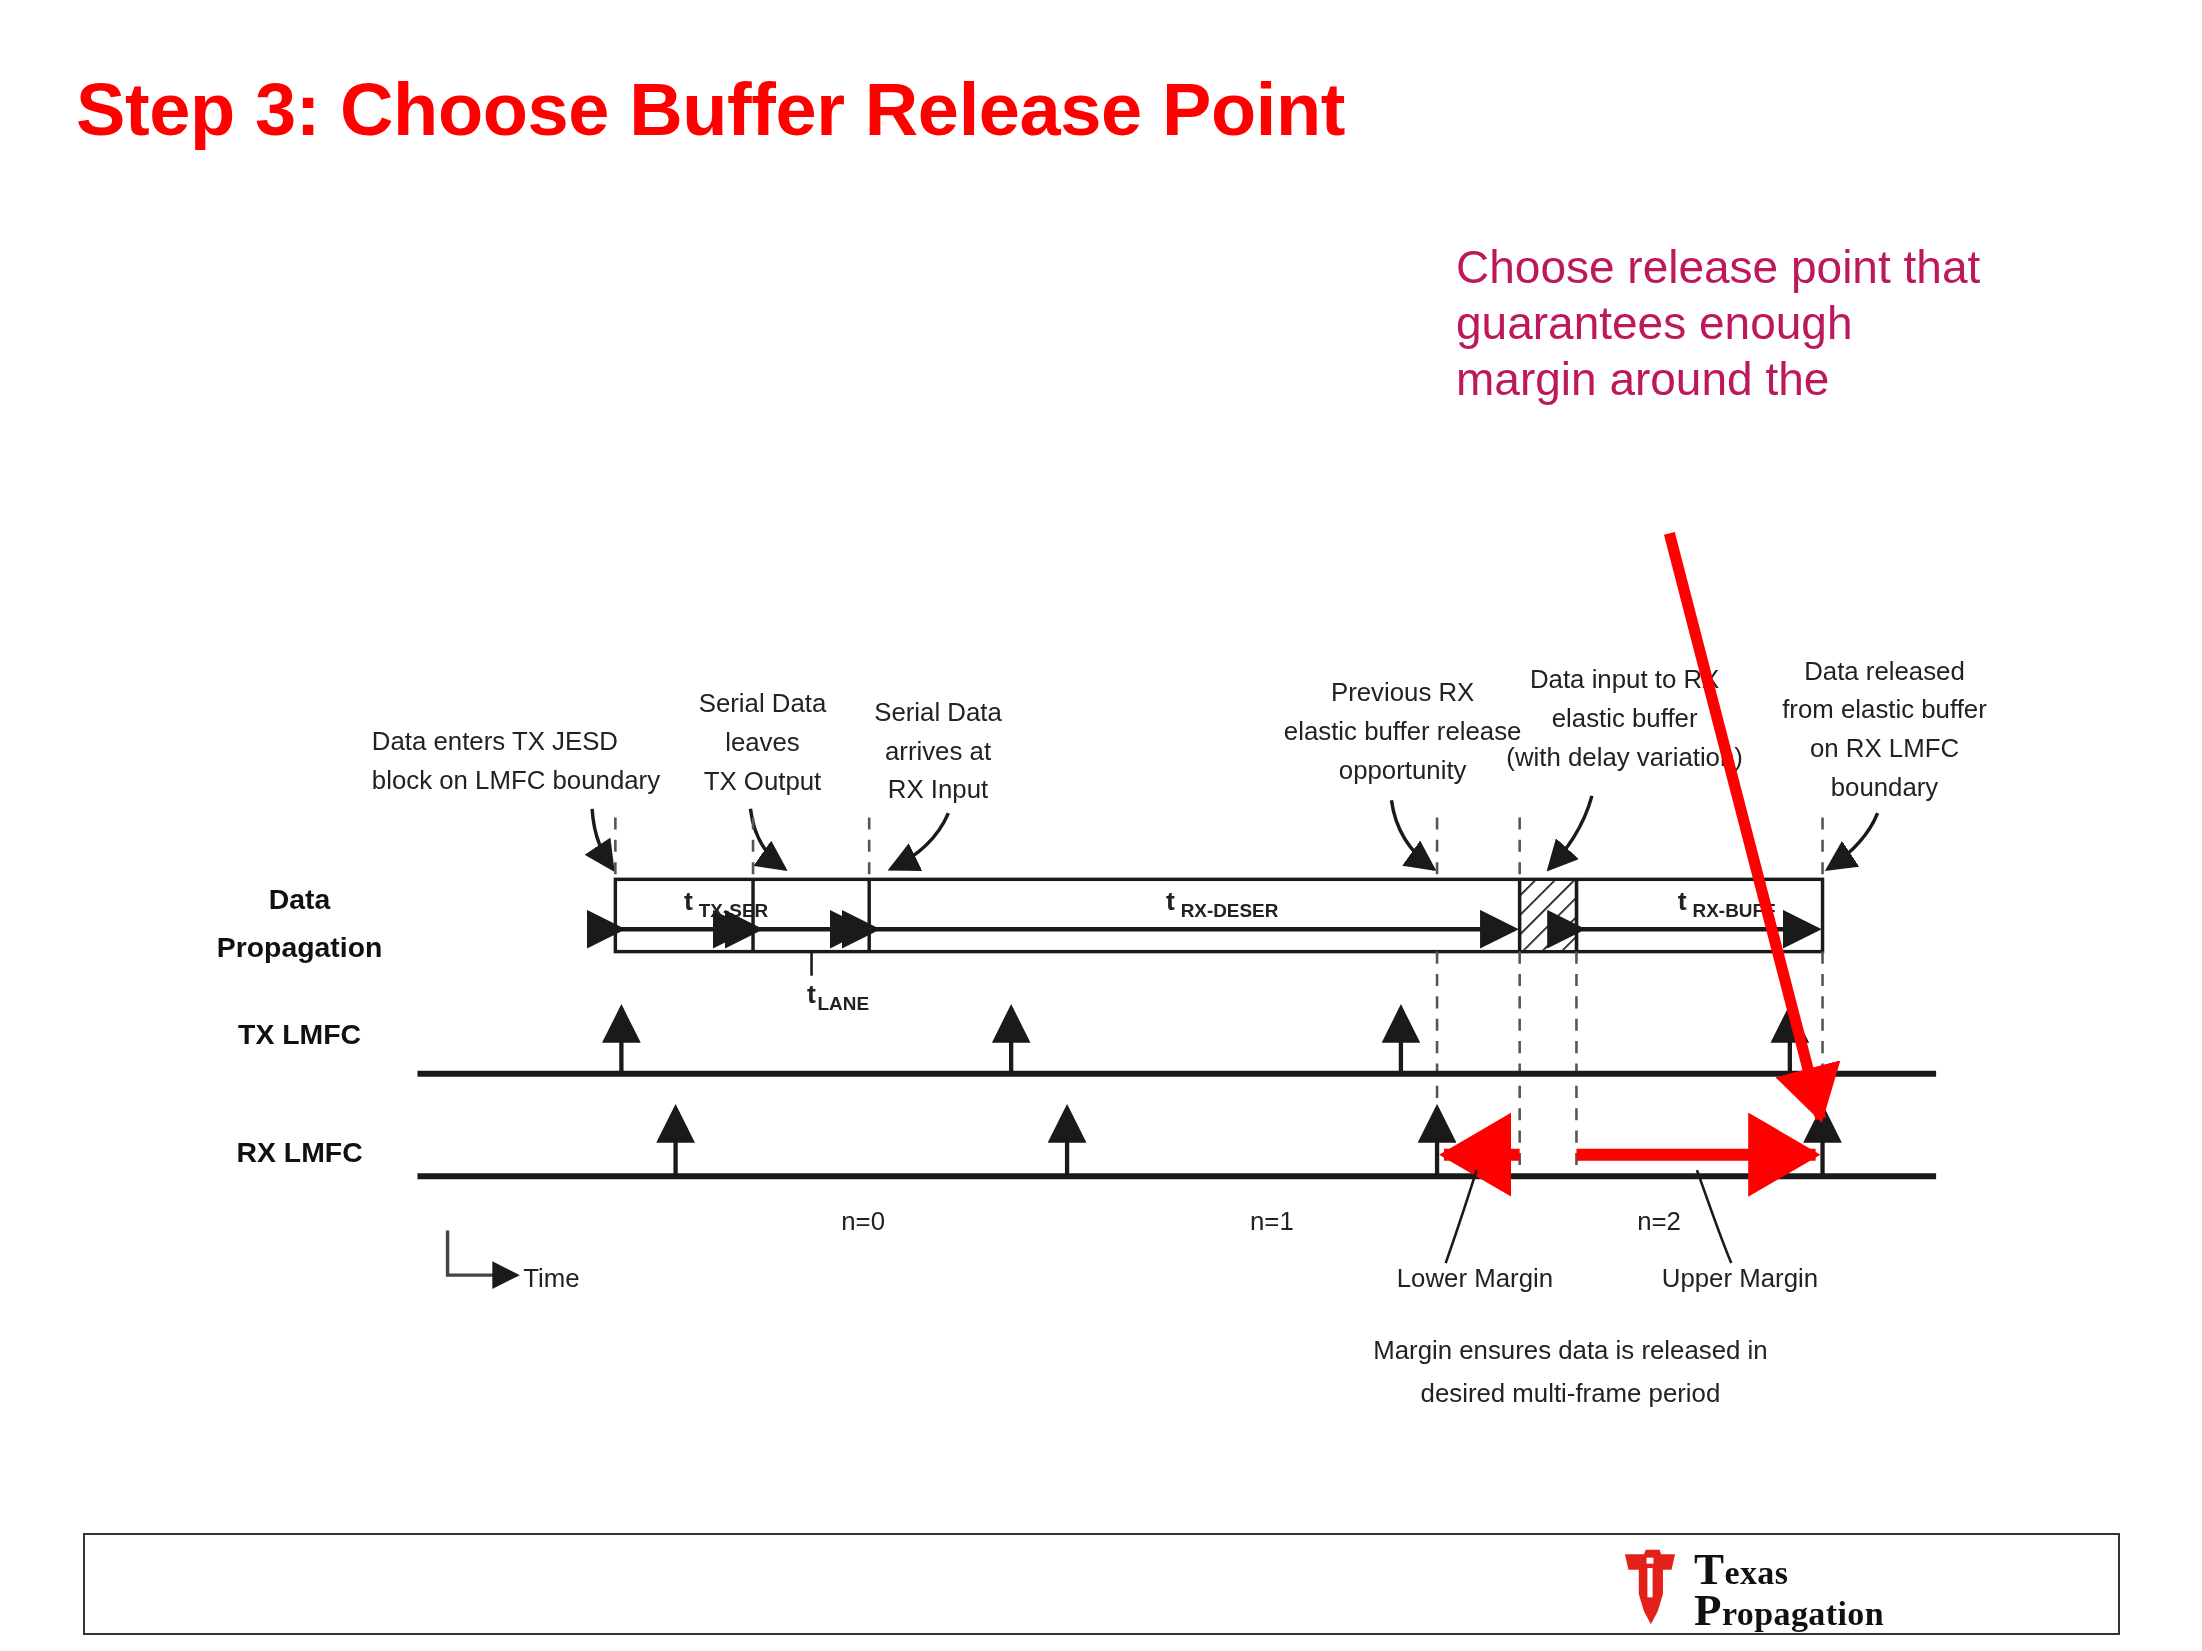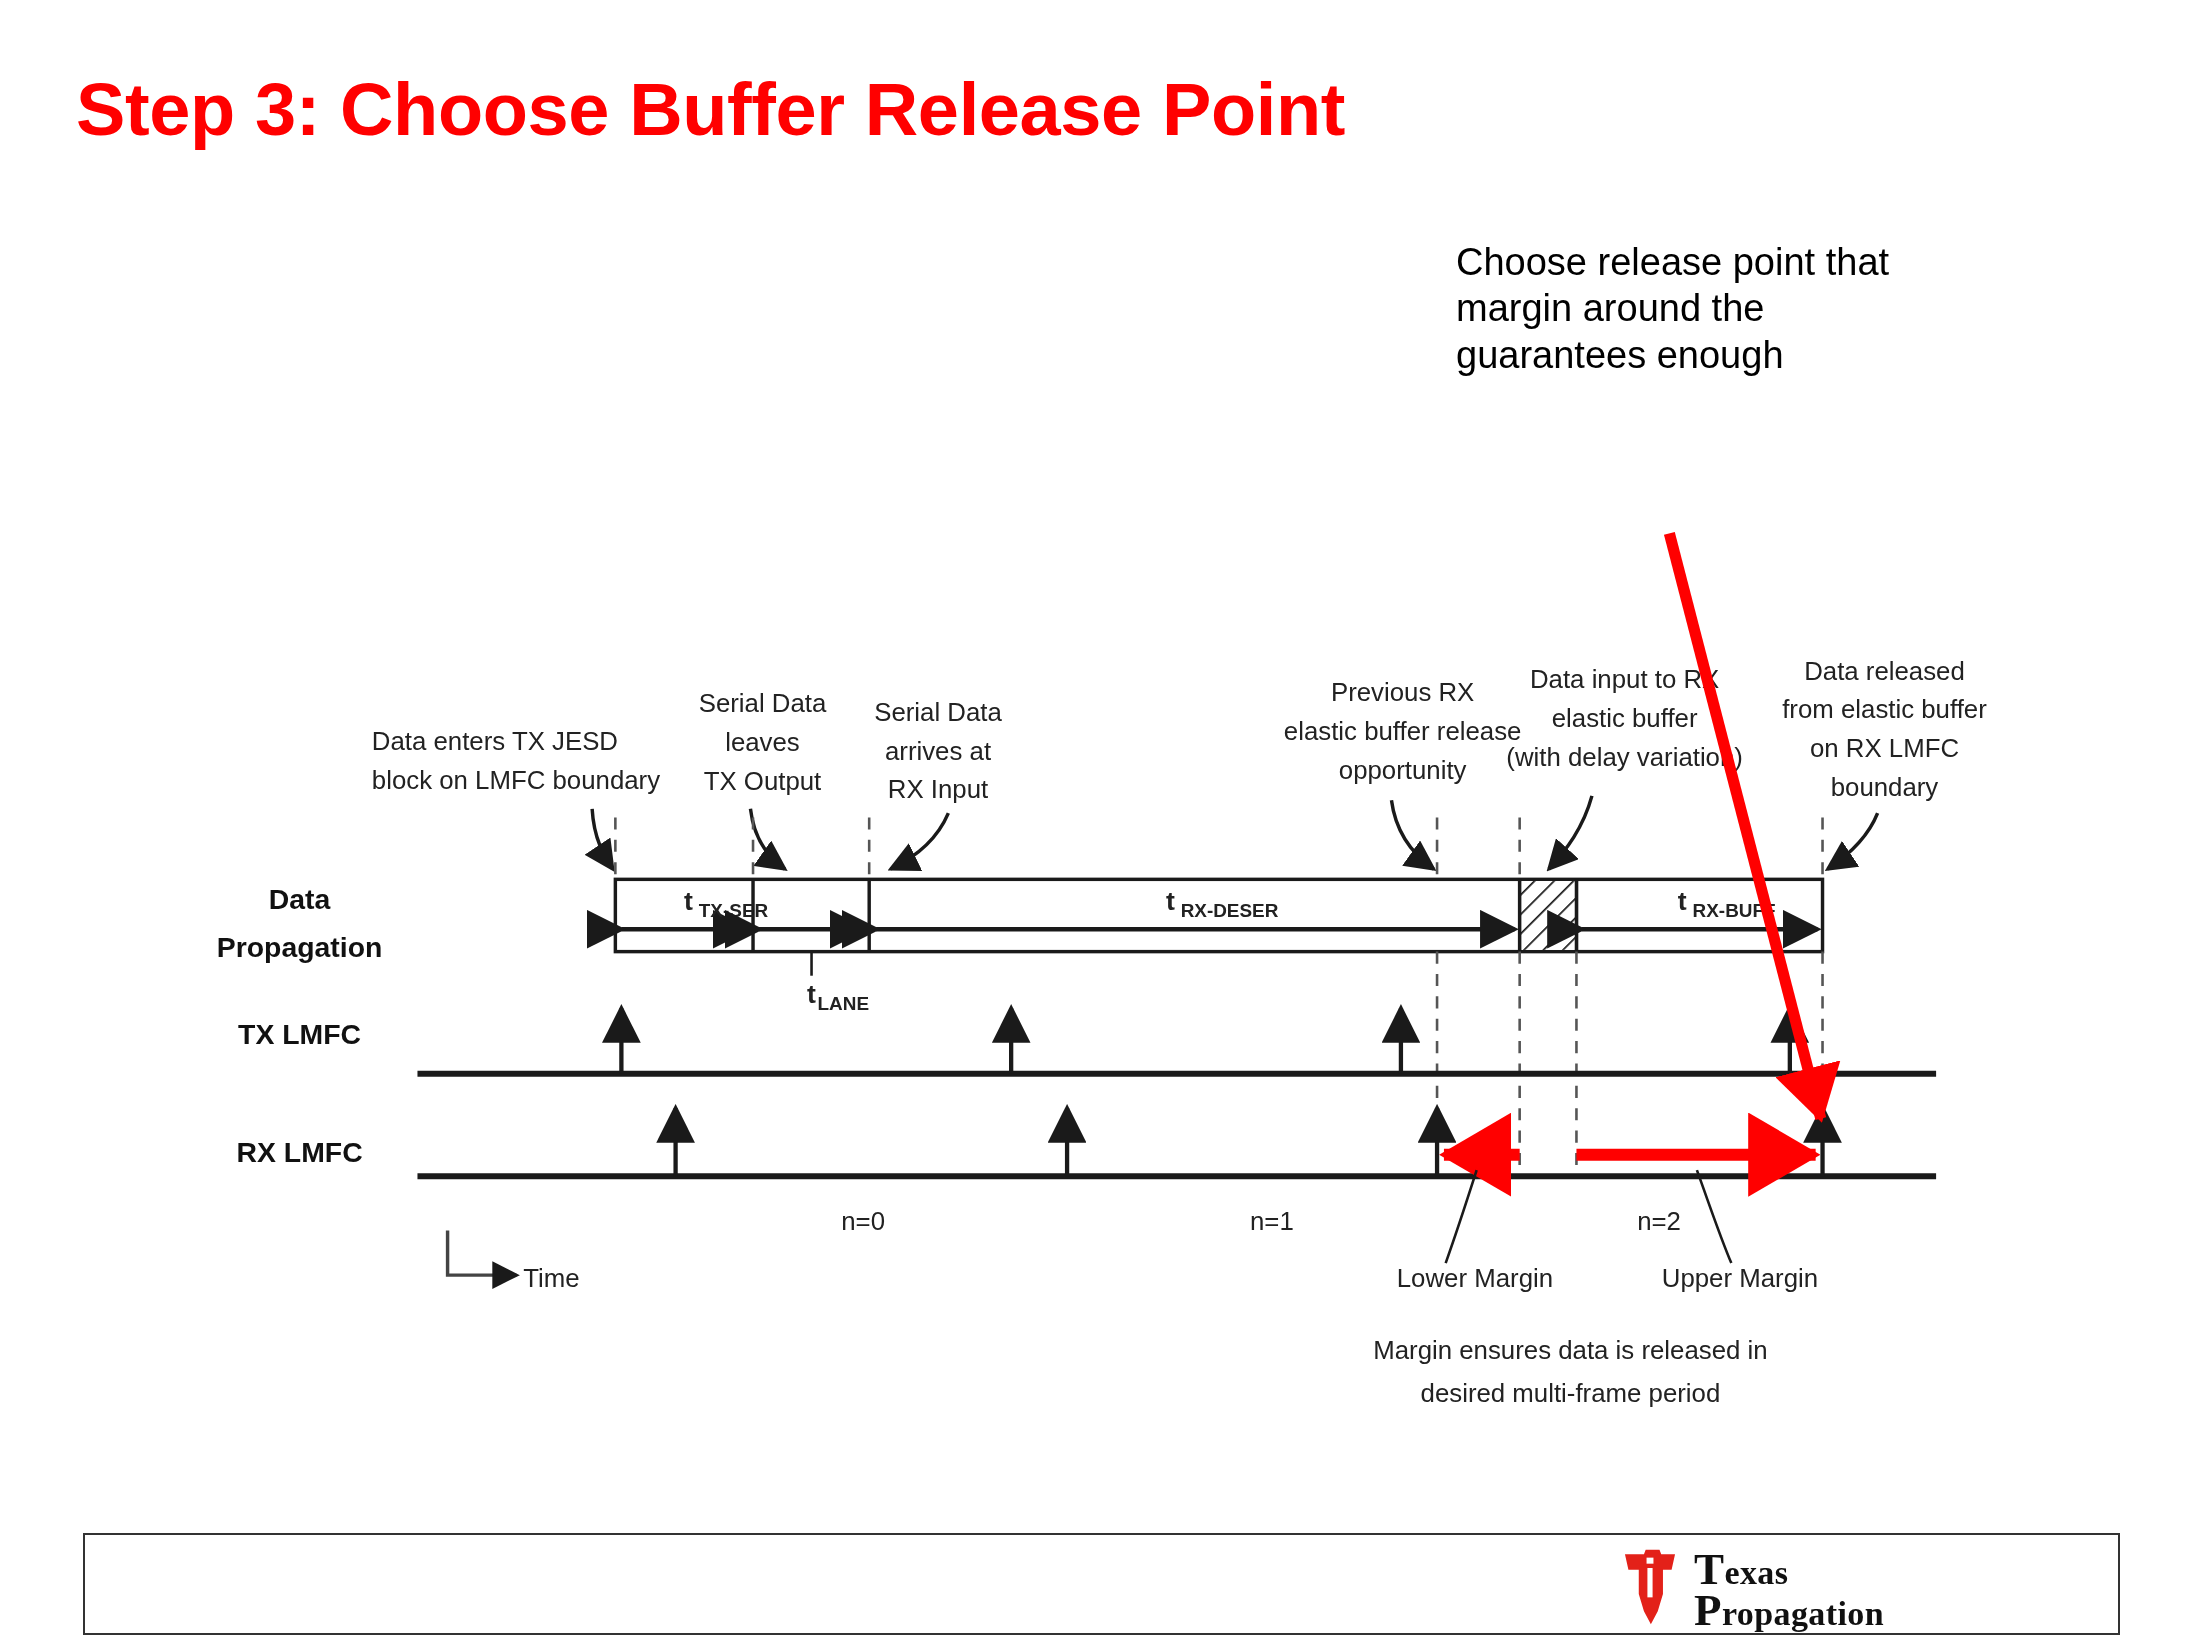--- a/index.html
+++ b/index.html
@@ -18,22 +18,22 @@
     font-size:74px;font-weight:bold;
     color:#ff0000;
     letter-spacing:-0.4px;
     white-space:nowrap;
   }
 
   
   #callout{
     position:absolute;left:1456px;top:239px;
     width:688px;
-    font-size:38px;line-height:1.22;
-    color:#000000;
+    font-size:46px;line-height:1.22;
+    color:#be185d;
     font-weight:normal;
   }
 
   
   #diagram-svg{position:absolute;left:0;top:0;width:2203px;height:1652px;}
 
   
   #footer-box{
     position:absolute;left:83px;top:1533px;
     width:2037px;height:102px;
@@ -66,22 +66,22 @@
 </style>
 </head>
 <body>
 
 <div class="slide">
 
   <div id="slide-title">Step 3: Choose Buffer Release Point</div>
 
   <div id="callout">
     <div>Choose release point that</div>
+    <div>guarantees enough</div>
     <div>margin around the</div>
-    <div>guarantees enough</div>
   </div>
 
   <svg id="diagram-svg" viewBox="0 0 2560 1920">
     <defs>
       <marker id="ah" markerWidth="9" markerHeight="9" refX="8" refY="4.5" orient="auto">
         <path d="M0,0 L9,4.5 L0,9 z" fill="#1a1a1a"></path>
       </marker>
       <marker id="ahs" markerWidth="8" markerHeight="8" refX="7" refY="4" orient="auto">
         <path d="M0,0 L8,4 L0,8 z" fill="#1a1a1a"></path>
       </marker>

